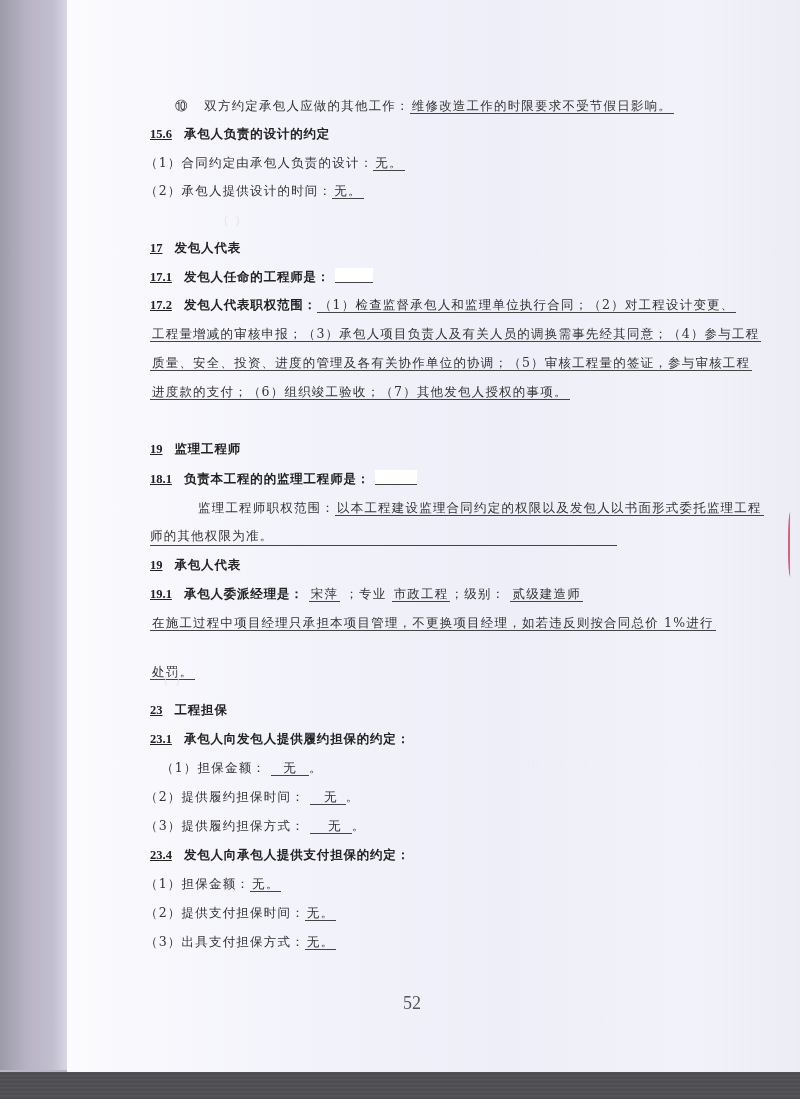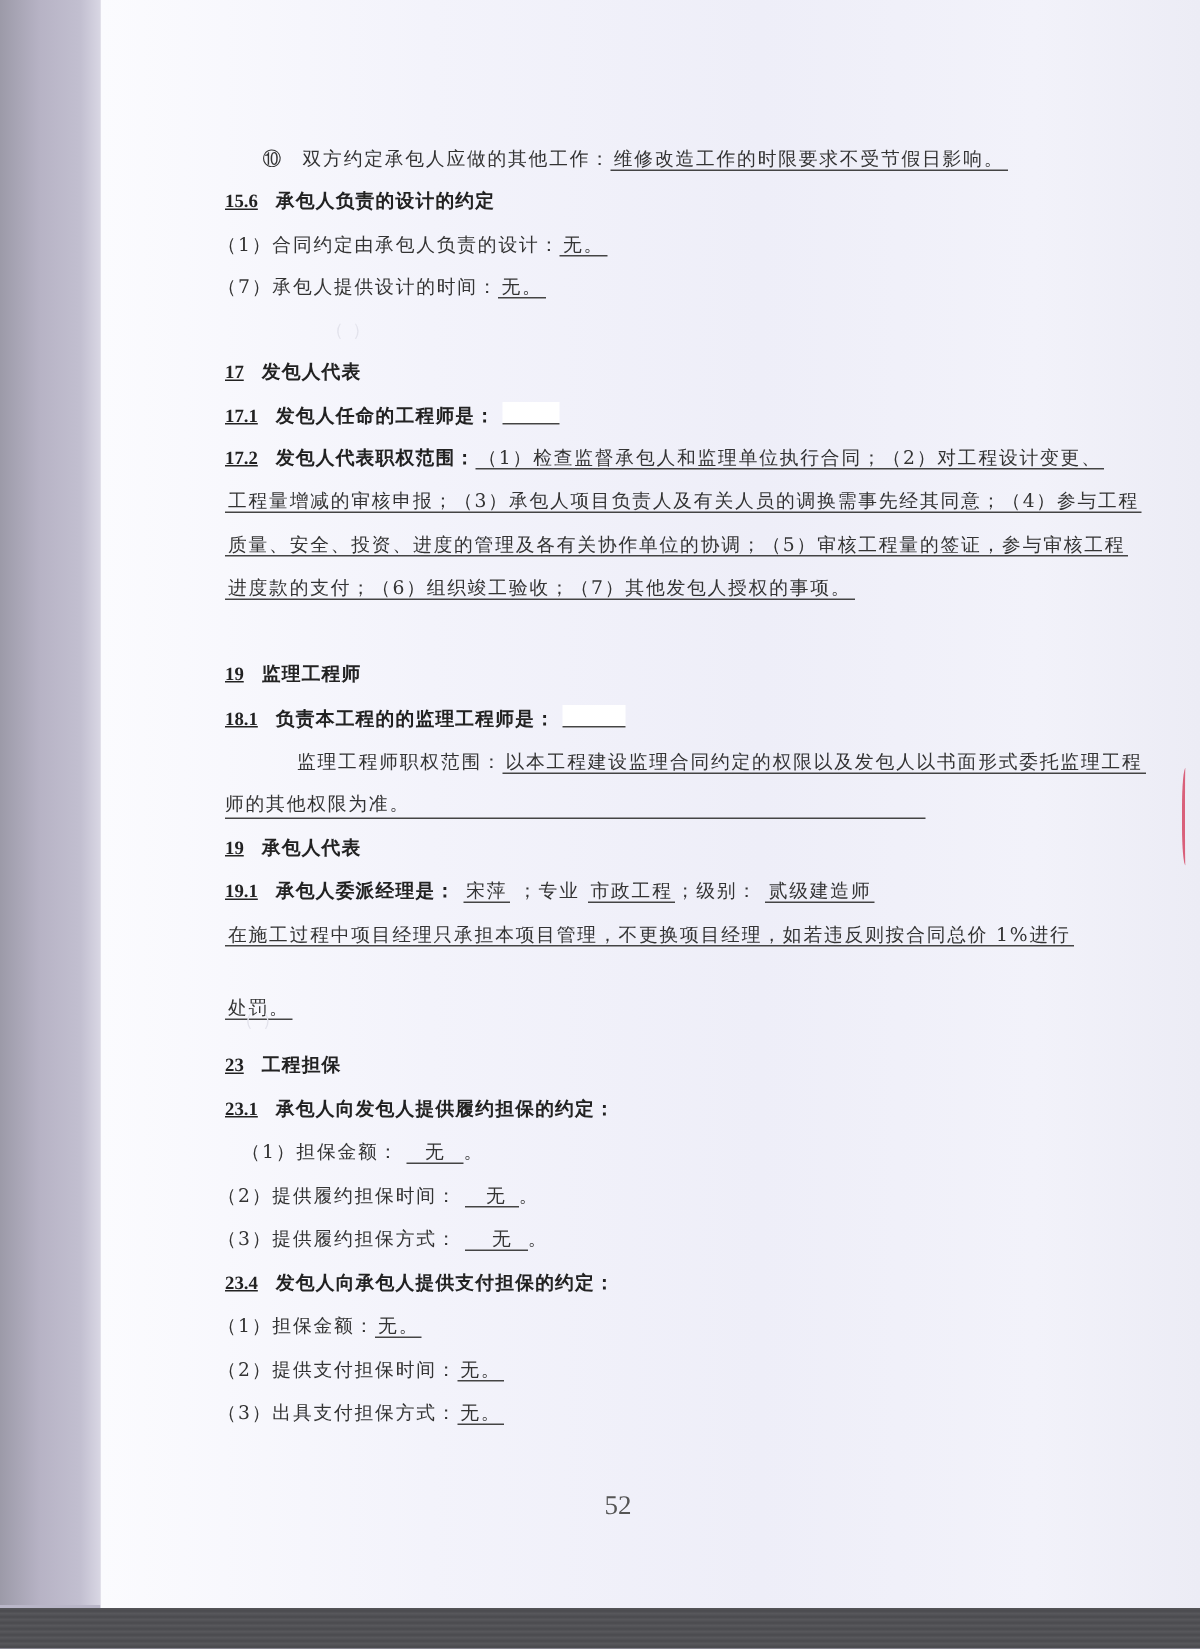--- a/index.html
+++ b/index.html
@@ -46,35 +46,35 @@
   }
 </style>
 </head>
 <body>
 
 <div class="spine"></div>
 
 <div class="page">
   <div class="content">
 
-    <div class="line" style="left:108px; top:98px;font-family:Liberation Serif, serif;">
+    <div class="line" style="left:108px; top:98px;">
       <span>⑩</span>&nbsp;&nbsp;
       <span>双方约定承包人应做的其他工作：</span><span class="u">维修改造工作的时限要求不受节假日影响。</span>
     </div>
 
     <div class="line h" style="left:83px; top:126px;">
       <span class="num">15.6</span><span>承包人负责的设计的约定</span>
     </div>
 
     <div class="line" style="left:78px; top:155px;">
       <span>（1）合同约定由承包人负责的设计：</span><span class="u">无。</span>
     </div>
 
     <div class="line" style="left:78px; top:183px;">
-      <span>（7）承包人提供设计的时间：</span><span class="u">无。</span>
+      <span>（2）承包人提供设计的时间：</span><span class="u">无。</span>
     </div>
 
     <div class="faint" style="left:150px; top:212px;">（ ）</div>
 
     <div class="line h" style="left:83px; top:240px;">
       <span class="num">17</span><span>发包人代表</span>
     </div>
 
     <div class="line h" style="left:83px; top:268px;">
       <span class="num">17.1</span><span>发包人任命的工程师是：</span>

